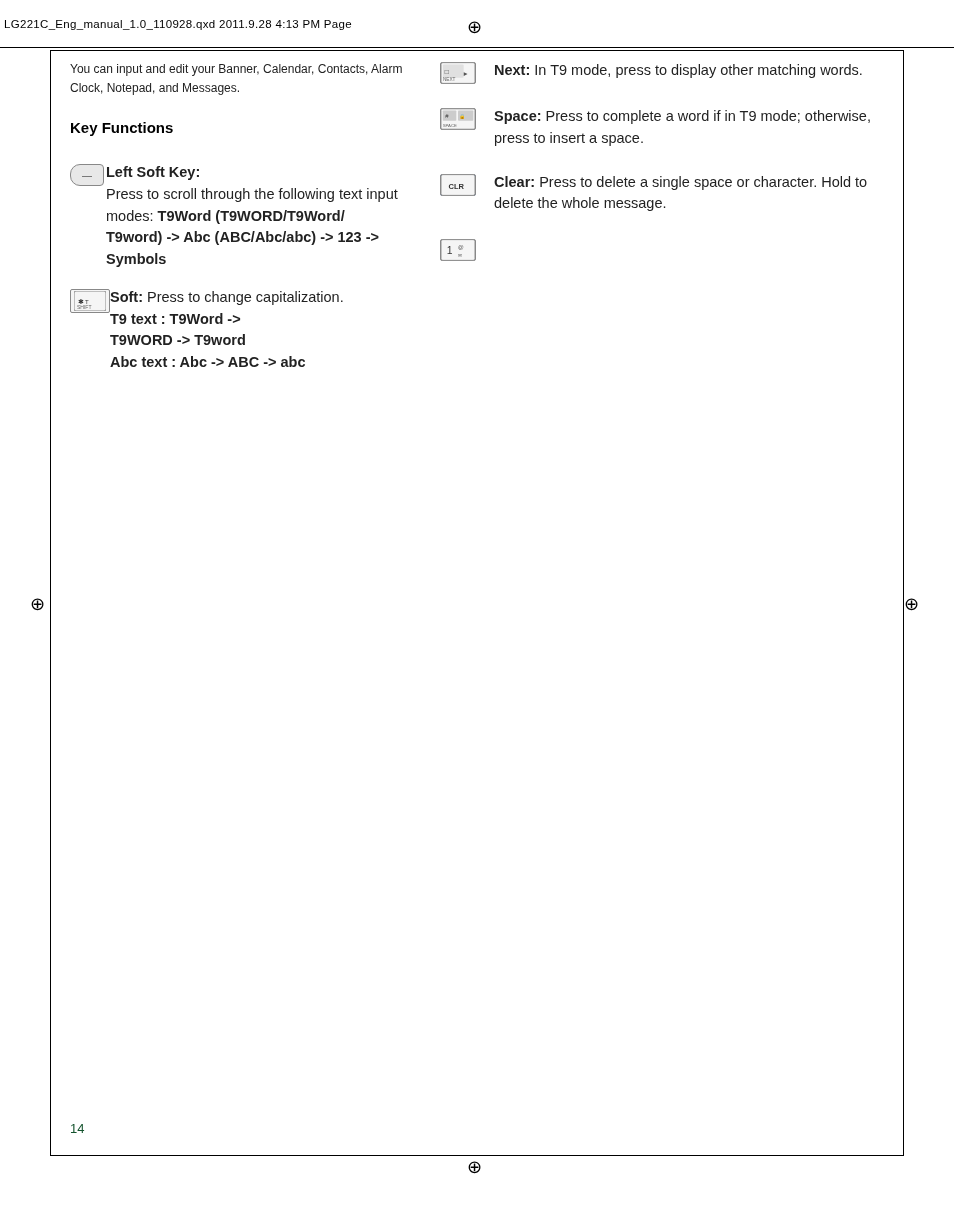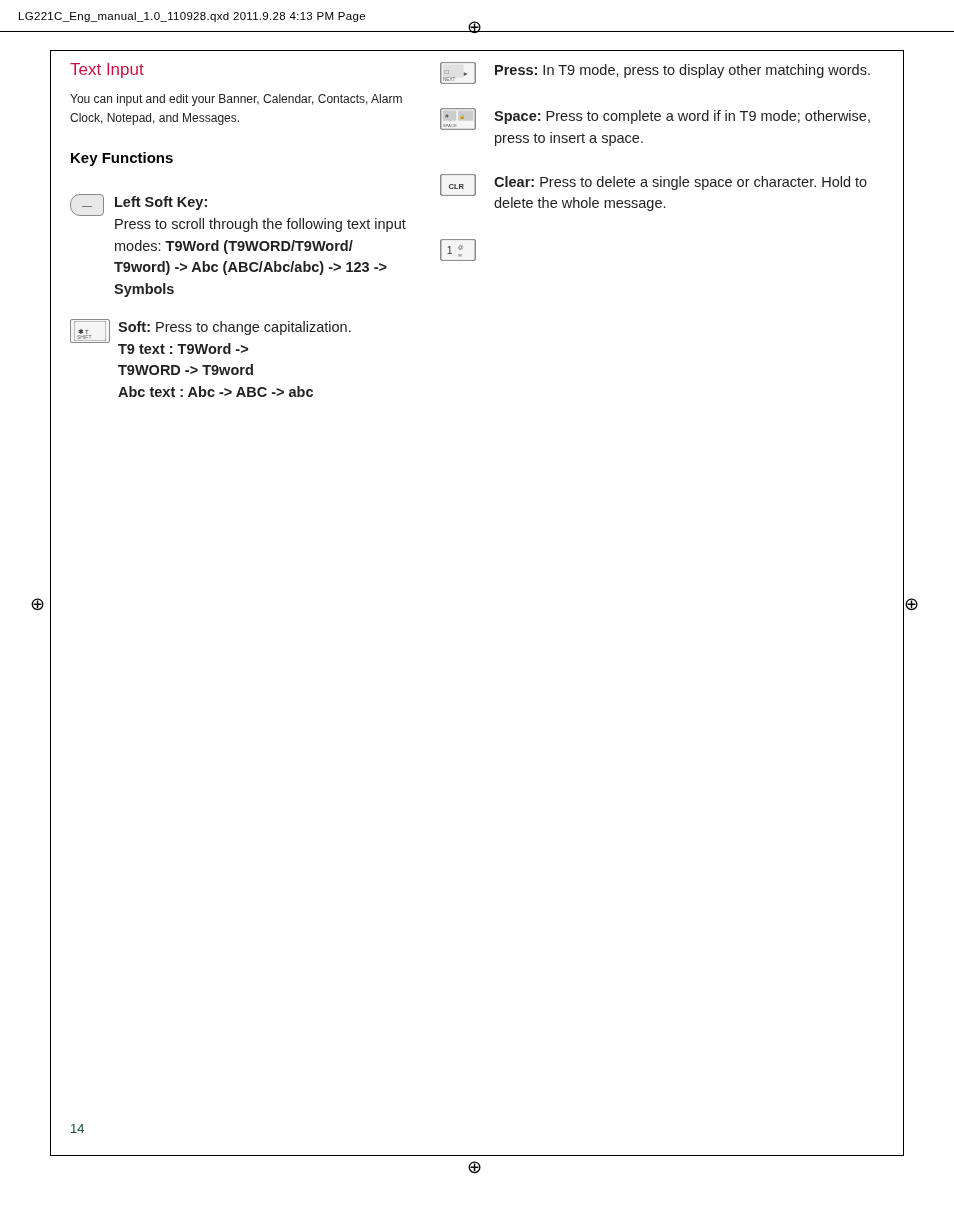--- a/index.html
+++ b/index.html
@@ -19,25 +19,25 @@
       background: #fff;
       position: relative;
     }
 
     
     .header-bar {
       position: absolute;
       top: 0;
       left: 0;
       right: 0;
-      height: 32px;
+      height: 48px;
       border-bottom: 1px solid #000;
       display: flex;
       align-items: center;
-      padding: 0 18px;
+      padding: 0 4px;
       font-size: 12px;
       color: #000;
     }
 
     .header-text {
       font-size: 11.5px;
       letter-spacing: 0.3px;
     }
 
     
@@ -162,21 +162,21 @@
       font-size: 15px;
       font-weight: bold;
       color: #000;
       margin-bottom: 26px;
     }
 
     .key-item {
       display: flex;
       align-items: flex-start;
       margin-bottom: 16px;
-      gap: 8px;
+      gap: 0;
     }
 
     .key-icon {
       flex: 0 0 36px;
       margin-top: 2px;
     }
 
     
     .icon-left-soft {
       width: 34px;
@@ -308,21 +308,20 @@
   <div class="outer-border-left"></div>
   <div class="outer-border-right"></div>
 
   <div class="main-content">
 
 
     <div class="two-col">
 
       <div class="col-left">
 
-        <h2 class="section-title">Text Input</h2>
         <p class="section-body">You can input and edit your Banner, Calendar, Contacts, Alarm Clock, Notepad, and Messages.</p>
 
         <div class="key-functions-title">Key Functions</div>
 
         <div class="key-item">
           <div class="key-icon">
             <div class="icon-left-soft"></div>
           </div>
           <div class="key-text">
             <span class="key-label">Left Soft Key:</span><br>
@@ -357,21 +356,21 @@
               <svg width="36" height="22" viewBox="0 0 36 22">
                 <rect x="0" y="0" width="36" height="22" fill="#f5f5f5" stroke="#888" stroke-width="1" rx="2"></rect>
                 <rect x="2" y="2" width="22" height="14" fill="#e0e0e0" rx="1"></rect>
                 <text x="4" y="12" font-size="7" fill="#333">□</text>
                 <text x="24" y="14" font-size="8" fill="#555">▸</text>
                 <text x="2" y="20" font-size="5" fill="#666">NEXT</text>
               </svg>
             </div>
           </div>
           <div class="right-text">
-            <span class="key-label">Press:</span> In T9 mode, press to display other matching words.
+            <span class="key-label">Next:</span> In T9 mode, press to display other matching words.
           </div>
         </div>
 
         <div class="right-item">
           <div class="right-icon">
             <div class="icon-next">
               <svg width="40" height="24" viewBox="0 0 40 24">
                 <rect x="0" y="0" width="40" height="24" fill="#f5f5f5" stroke="#888" stroke-width="1" rx="2"></rect>
                 <rect x="2" y="2" width="16" height="12" fill="#ccc" rx="1"></rect>
                 <rect x="20" y="2" width="18" height="12" fill="#ccc" rx="1"></rect>

